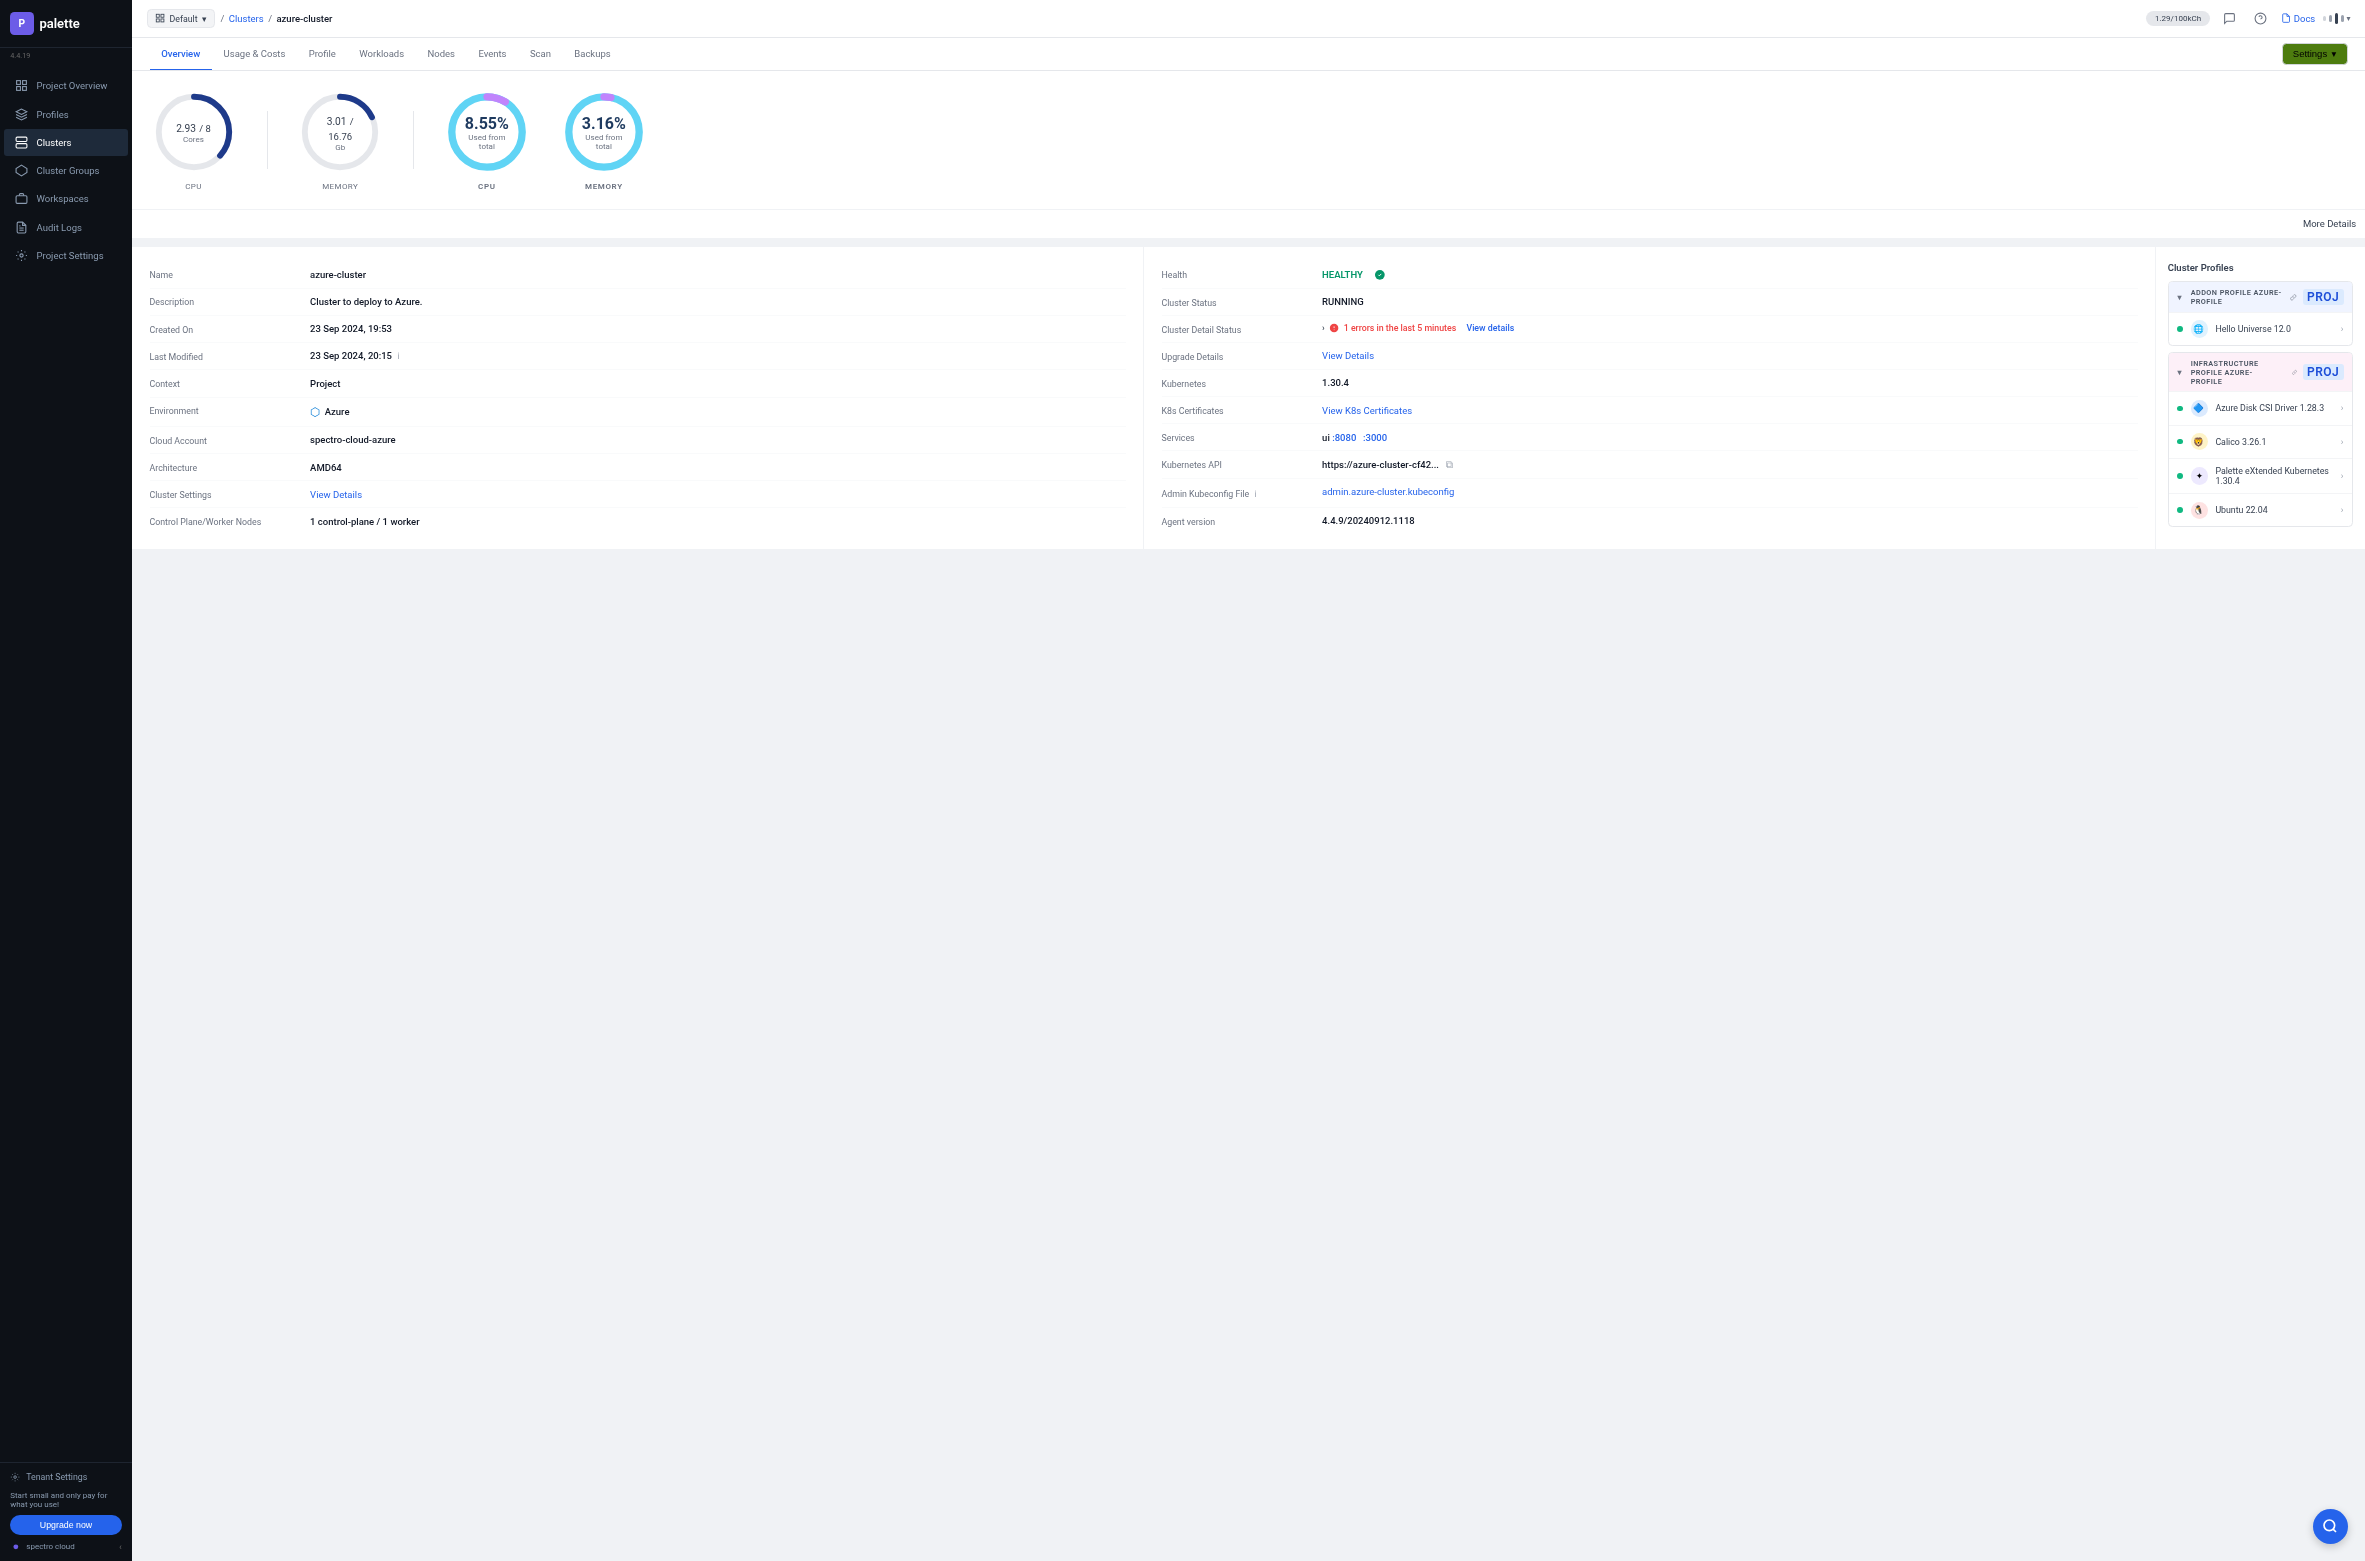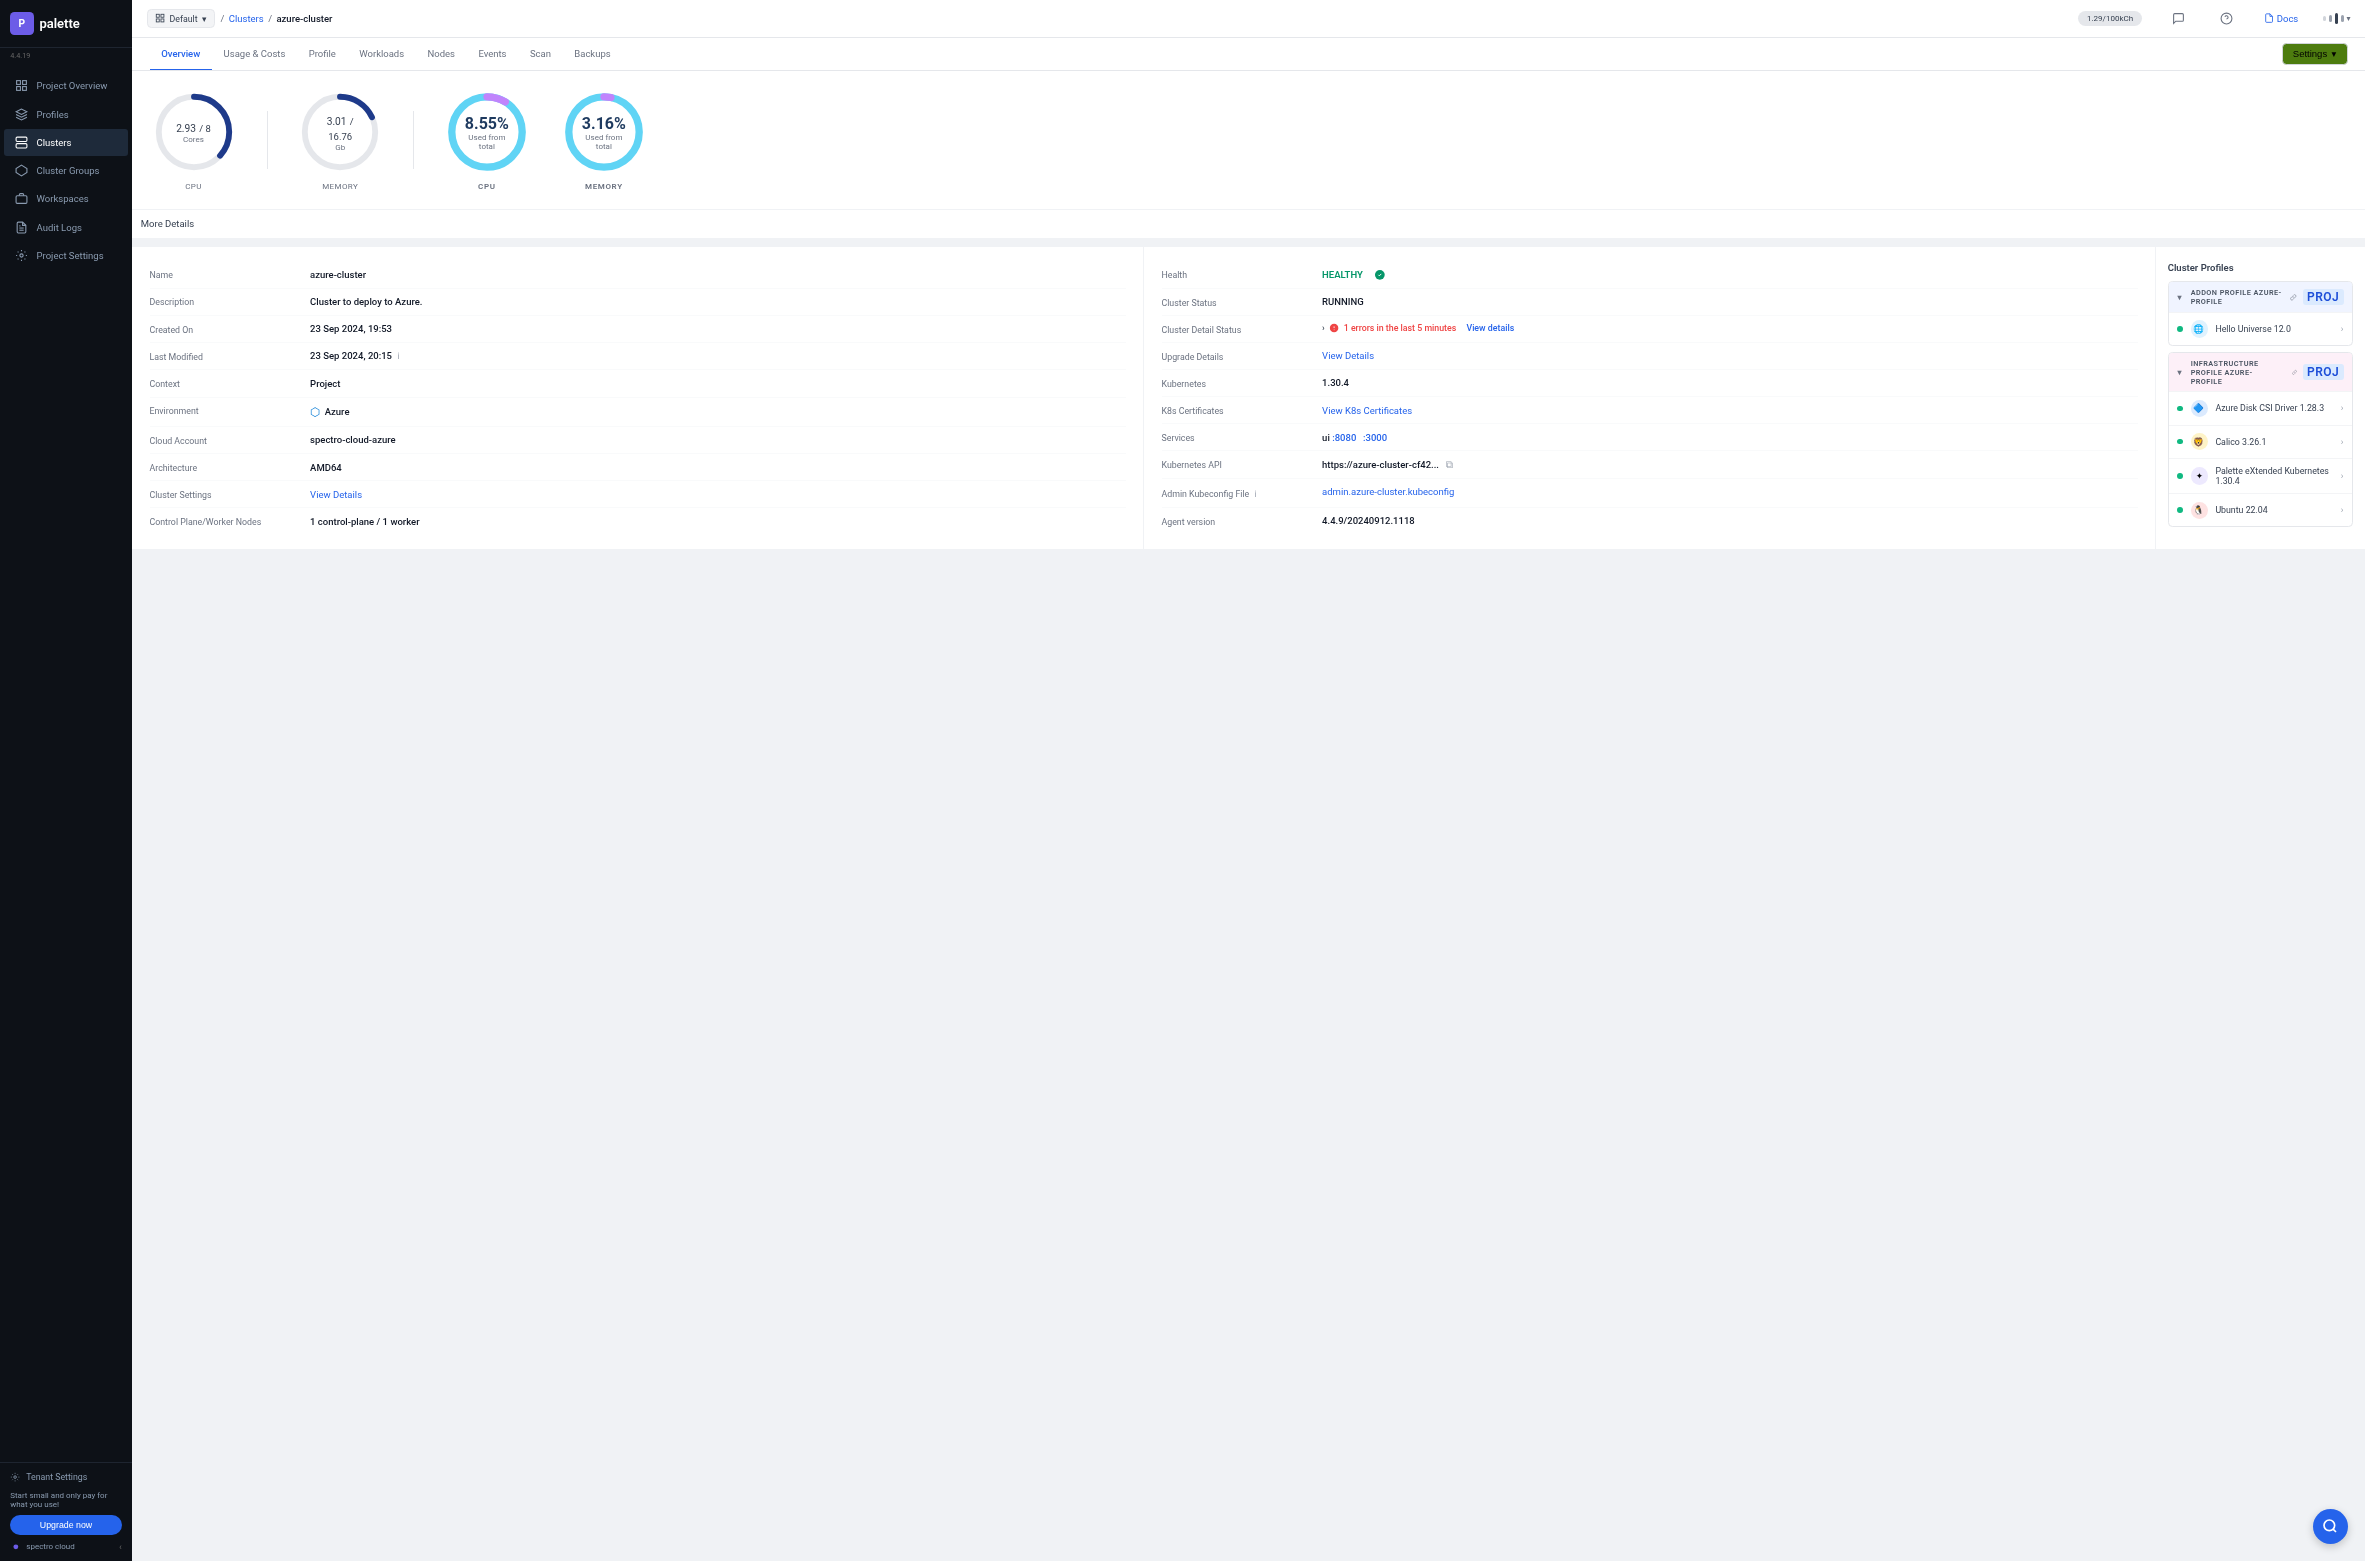--- a/index.html
+++ b/index.html
@@ -24,21 +24,21 @@
 
     
     .main { flex: 1; display: flex; flex-direction: column; overflow: hidden; background: #f0f2f5; }
 
     
     .topbar { background: #fff; border-bottom: 0.7px solid #e5e7eb; padding: 0 14.6px; display: flex; align-items: center; gap: 5.8px; height: 38px; flex-shrink: 0; }
     .topbar-workspace { display: flex; align-items: center; gap: 4.4px; background: #f3f4f6; border: 0.7px solid #e5e7eb; border-radius: 4.4px; padding: 3.7px 7.3px; font-size: 8.8px; color: #374151; cursor: pointer; }
     .topbar-breadcrumb { display: flex; align-items: center; gap: 4.4px; font-size: 9.5px; color: #6b7280; }
     .topbar-breadcrumb a { color: #2563eb; text-decoration: none; }
     .topbar-breadcrumb .current { color: #111827; font-weight: 500; }
-    .topbar-right { margin-left: auto; display: flex; align-items: center; gap: 25px; text-align: center; }
+    .topbar-right { margin-left: auto; display: flex; align-items: center; gap: 8px; text-align: center; }
     .topbar-kch { background: #e5e7eb; border-radius: 14.6px; padding: 2.9px 8.8px; font-size: 8px; color: #374151; }
     .topbar-icon-btn { width: 23.4px; height: 23.4px; border-radius: 50%; display: flex; align-items: center; justify-content: center; cursor: pointer; color: #6b7280; font-size: 11.7px; }
     .topbar-docs { color: #2563eb; font-size: 9.5px; cursor: pointer; display: flex; align-items: center; gap: 2.9px; }
     .topbar-signals { display: flex; gap: 2.9px; align-items: center; }
     .signal-bar { width: 2.9px; border-radius: 1.5px; background: #d1d5db; }
 
     
     .content { flex: 1; overflow-y: auto; padding: 0; }
     .cluster-header { background: #fff; border-bottom: 0.7px solid #e5e7eb; padding: 0 17.5px; }
     .cluster-tabs { display: flex; gap: 0; }
@@ -57,21 +57,21 @@
     .gauge-value span { font-weight: 400; font-size: 10.2px; color: #374151; }
     .gauge-unit { font-size: 8px; color: #6b7280; }
     .gauge-label { font-size: 8px; color: #6b7280; text-align: center; margin-top: 1.5px; letter-spacing: 0.05em; text-transform: uppercase; }
     .metric-divider { width: 0.7px; height: 58px; background: #e5e7eb; }
     .donut-container { position: relative; width: 88px; height: 88px; }
     .donut-text { position: absolute; top: 50%; left: 50%; transform: translate(-50%, -50%); text-align: center; }
     .donut-pct { font-size: 16px; font-weight: 700; color: #1e3a5f; }
     .donut-sub { font-size: 8px; color: #6b7280; }
     .donut-label { font-size: 8px; font-weight: 600; color: #6b7280; letter-spacing: 0.08em; text-transform: uppercase; margin-top: 1.5px; }
 
-    .more-details { background: #fff; text-align: left; padding: 8.8px; font-size: 9.5px; color: #374151; cursor: pointer; border-top: 0.7px solid #f0f2f5; }
+    .more-details { background: #fff; text-align: right; padding: 8.8px; font-size: 9.5px; color: #374151; cursor: pointer; border-top: 0.7px solid #f0f2f5; }
 
     
     .details-container { background: #fff; margin: 8.8px 0 0 0; padding: 0; display: flex; gap: 0; }
     .details-left { flex: 1; padding: 14.6px 17.5px; }
     .details-right { width: 210px; padding: 14.6px 11.7px; border-left: 0.7px solid #f0f2f5; }
     .detail-row { display: flex; align-items: flex-start; padding: 7.3px 0; border-bottom: 0.7px solid #f9fafb; gap: 14.6px; }
     .detail-row:last-child { border-bottom: none; }
     .detail-label { width: 146px; color: #6b7280; font-size: 8.8px; flex-shrink: 0; padding-top: 1.5px; }
     .detail-value { font-size: 9.5px; color: #111827; font-weight: 500; flex: 1; }
     .detail-value.link { color: #2563eb; cursor: pointer; font-weight: 400; }

